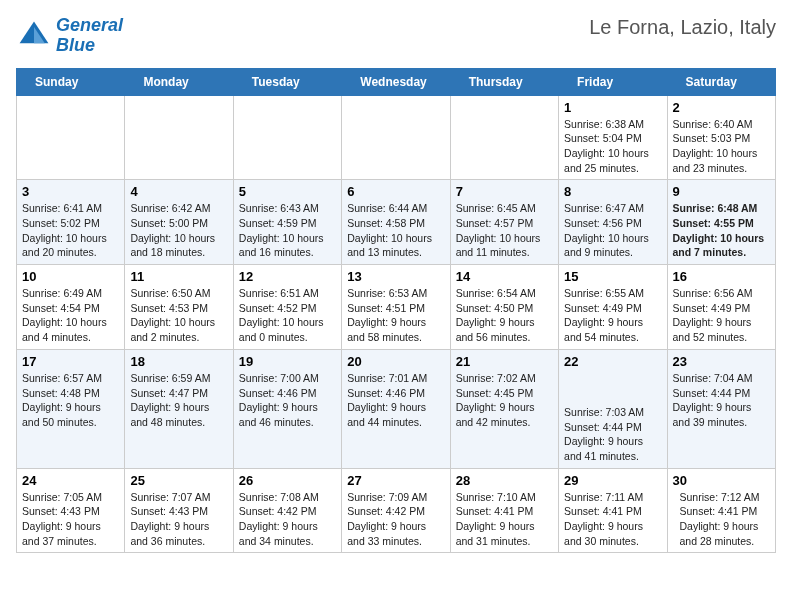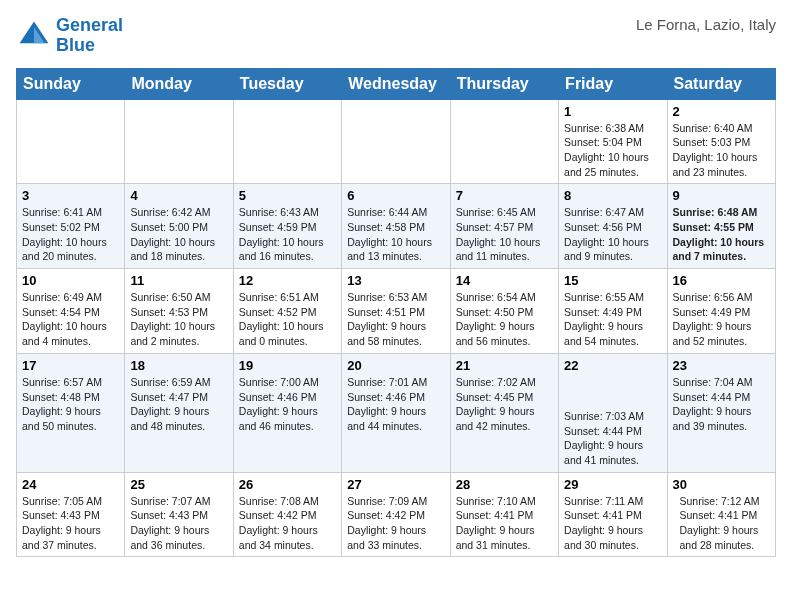--- a/index.html
+++ b/index.html
@@ -19,52 +19,53 @@
     .logo {
       display: flex;
       align-items: center;
       gap: 4px;
     }
     .logo-text {
       font-size: 18px;
       font-weight: bold;
       color: #333;
       line-height: 1.1;
+      font-style: italic;
     }
     .logo-text .blue { color: #1a6fb5; }
     .logo-icon {
       width: 36px;
       height: 36px;
     }
     .title-block {
       text-align: right;
     }
     .month-title {
       font-size: 32px;
       font-weight: normal;
       color: #333;
     }
     .location {
-      font-size: 15px;
+      font-size: 20px;
       color: #555;
     }
     table {
       width: 100%;
       border-collapse: collapse;
       font-size: 11px;
     }
     thead tr {
       background: #2e75b6;
       color: #fff;
     }
     thead th {
-      padding: 6px 6px;
+      padding: 6px 18px;
       text-align: left;
       font-weight: bold;
-      font-size: 16px;
+      font-size: 12px;
       border: 1px solid #2e75b6;
       margin-left: 23px;
     }
     tbody tr {
       vertical-align: top;
     }
     tbody td {
       border: 1px solid #ccc;
       padding: 4px 5px;
       height: 80px;

